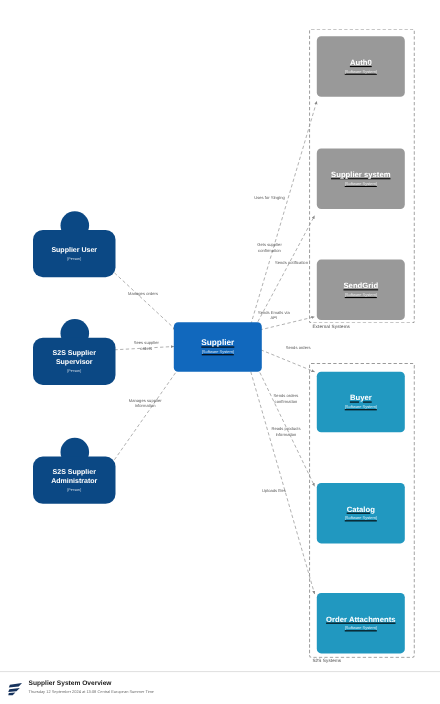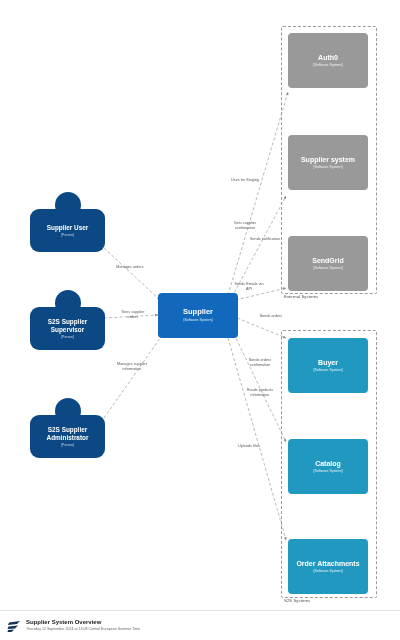--- a/index.html
+++ b/index.html
@@ -49,20 +49,21 @@
   .sys {
     position: absolute;
     border-radius: 4px;
     display: flex;
     flex-direction: column;
     align-items: center;
     justify-content: center;
     text-align: center;
     box-sizing: border-box;
     padding: 2px;
+    text-decoration: underline;
   }
   .sys .t {
     font-weight: bold;
     color: #ffffff;
     line-height: 1.15;
   }
   .sys .s {
     color: #e8eef3;
     line-height: 1.2;
     margin-top: 1.5px;

